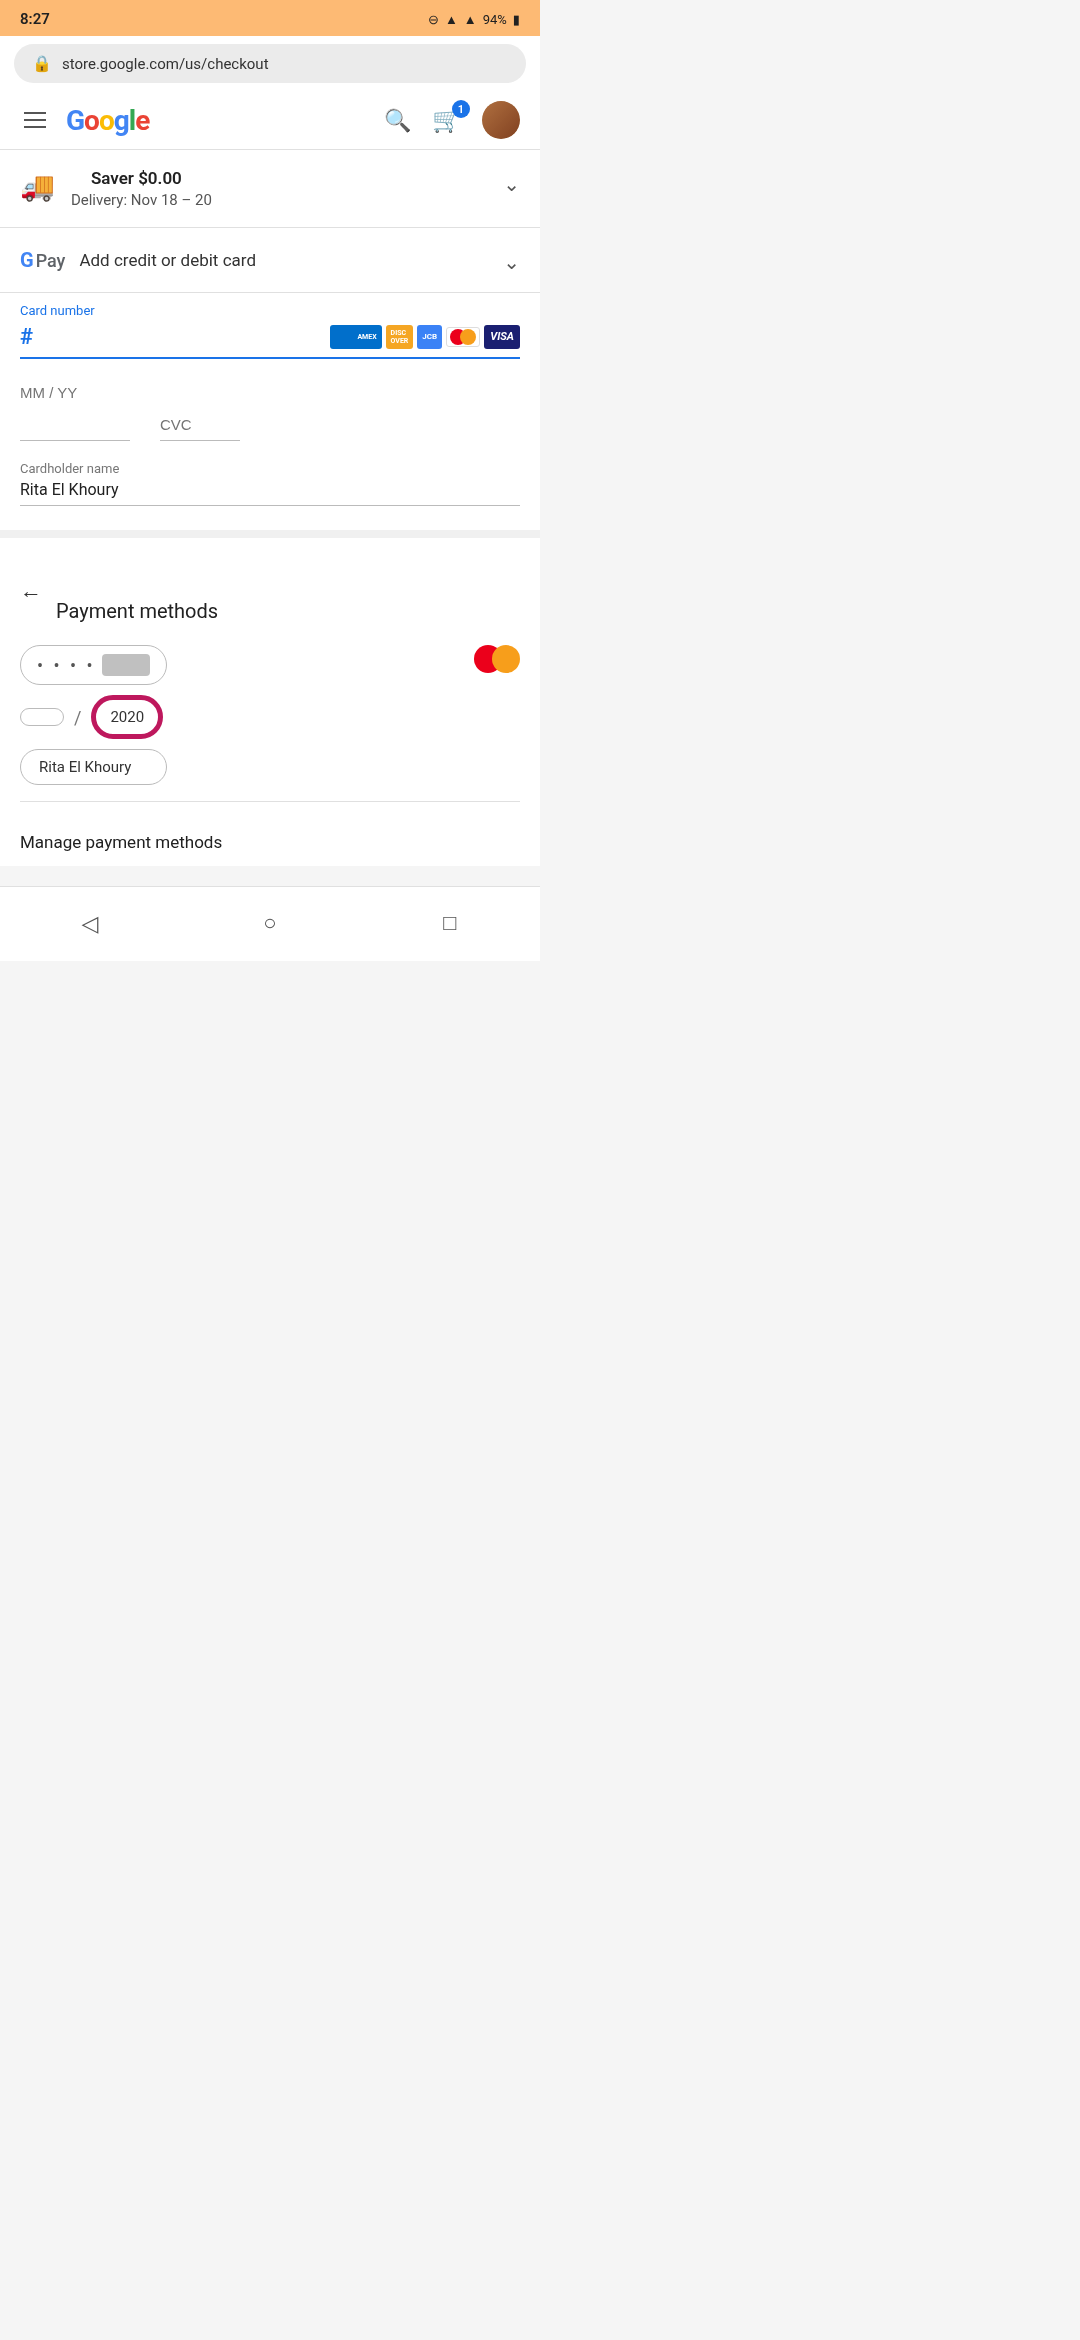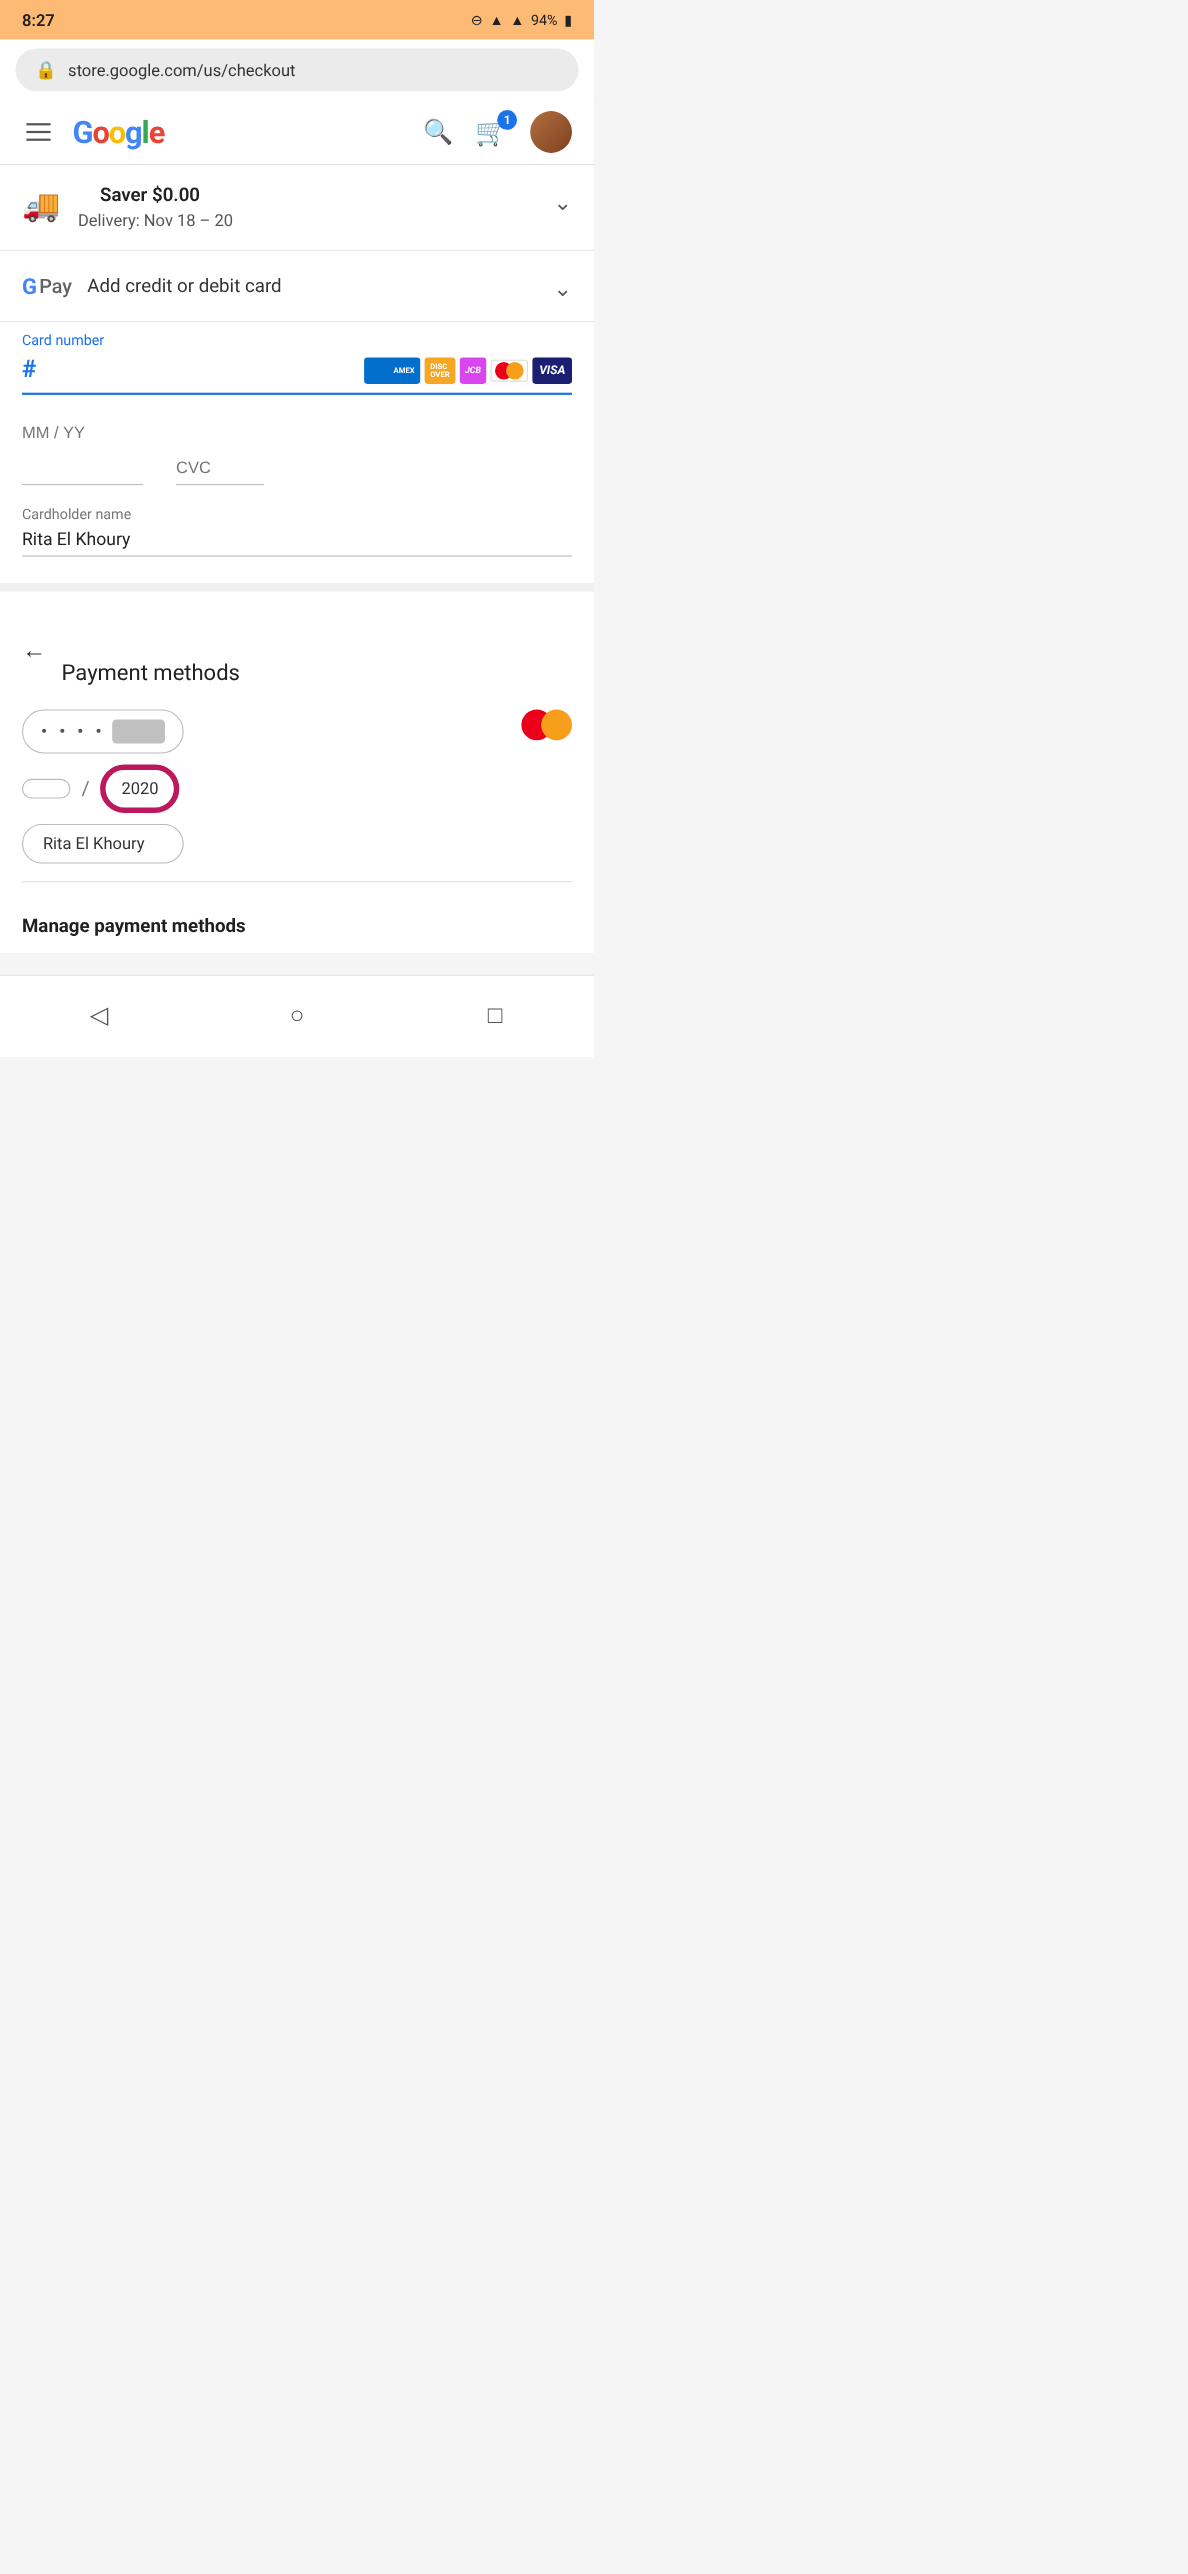--- a/index.html
+++ b/index.html
@@ -171,21 +171,21 @@
       height: 24px;
       border-radius: 3px;
       display: flex; align-items: center; justify-content: center;
       font-size: 8px;
       font-weight: 700;
       padding: 2px 5px;
       white-space: nowrap;
     }
     .amex { background: #016fcb; color: #fff; font-size: 7px; padding-left: 27px; }
     .discover { background: #f90; color: #fff; font-size: 7px; }
-    .jcb { background: #d946ef; color: #fff; font-size: 8px; font-style: italic; }
+    .jcb { background: #3b82f6; color: #fff; font-size: 8px; }
     .mastercard-logo {
       display: flex; align-items: center;
       background: #fff;
       border: 1px solid #ddd;
       border-radius: 3px;
       padding: 1px 3px;
     }
     .mc-red { width: 16px; height: 16px; background: #eb001b; border-radius: 50%; }
     .mc-yellow { width: 16px; height: 16px; background: #f79e1b; border-radius: 50%; margin-left: -6px; }
     .visa-logo { background: #1a1f71; color: #fff; font-size: 11px; font-weight: bold; font-style: italic; letter-spacing: 0; padding: 3px 6px; border-radius: 3px; }
@@ -253,21 +253,20 @@
     .mastercard-badge {
       display: flex; align-items: center;
     }
 
     .divider { height: 1px; background: #e0e0e0; margin: 16px 0; }
 
     .manage-payment {
       padding: 14px 0 4px 0;
       font-size: 17px; color: #212121;
       cursor: pointer;
-      font-weight: bold;
     }
 
     
     .nav-bar {
       background: #fff;
       border-top: 1px solid #e0e0e0;
       display: flex;
       justify-content: space-around;
       align-items: center;
       padding: 14px 0 16px 0;

